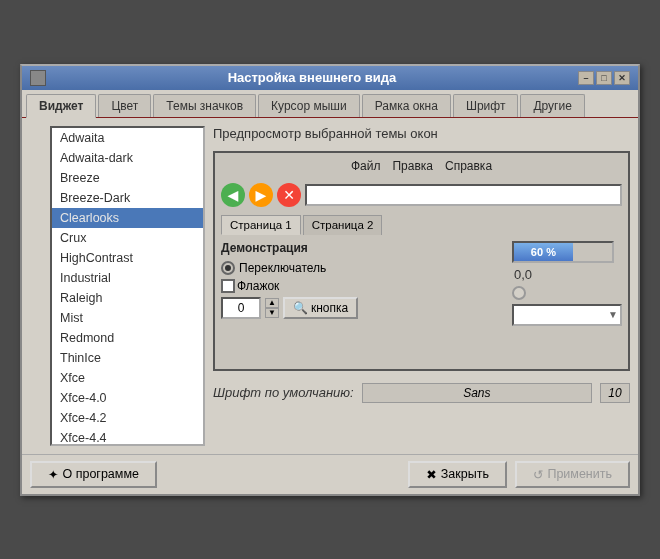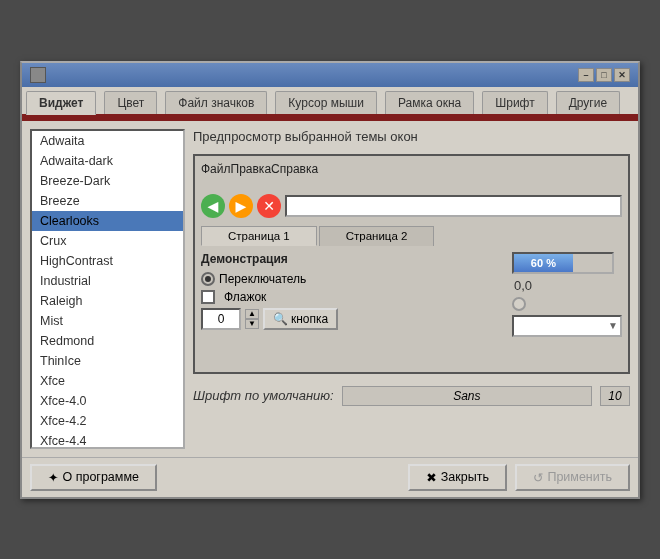--- a/index.html
+++ b/index.html
@@ -54,24 +54,24 @@
       border: 1px solid #888;
       cursor: pointer;
       font-size: 9px;
       display: flex;
       align-items: center;
       justify-content: center;
       color: #333;
     }
     .tabs-bar {
       background: #d4d0c8;
-      border-bottom: 7px solid #7f1d1d;
+      border-bottom: 1px solid #7f1d1d;
       display: flex;
       padding: 4px 4px 0 4px;
-      gap: 8px;
+      gap: 2px;
     }
     .tab {
       padding: 4px 12px;
       background: #c8c4bc;
       border: 1px solid #999;
       border-bottom: none;
       cursor: pointer;
       font-size: 12px;
       color: #333;
       border-radius: 2px 2px 0 0;
@@ -88,57 +88,60 @@
       gap: 8px;
     }
     .theme-list-container {
       width: 155px;
       flex-shrink: 0;
       border: 2px inset #aaa;
       background: white;
       height: 320px;
       overflow: hidden;
       position: relative;
+      margin-left: 20px;
     }
     .theme-list {
       height: 100%;
       overflow-y: auto;
     }
     .theme-item {
       padding: 3px 8px;
       cursor: pointer;
       color: #333;
       font-size: 12.5px;
     }
     .theme-item.selected {
       background: #4a78b8;
-      color: #000000;
+      color: #e5e5e5;
     }
     .right-panel {
       flex: 1;
       display: flex;
       flex-direction: column;
       gap: 8px;
     }
     .preview-label {
       font-size: 13px;
       color: #333;
       margin-bottom: 2px;
     }
     .preview-box {
       border: 2px solid #555;
       background: #c8c4bc;
       padding: 6px;
       min-height: 220px;
     }
     .preview-menubar {
       display: flex;
-      margin-bottom: 18px;
+      gap: 12px;
+      margin-bottom: 10px;
       font-size: 12px;
       color: #222;
+      justify-content: center;
     }
     .preview-menubar span {
       cursor: pointer;
     }
     .preview-toolbar {
       display: flex;
       gap: 4px;
       align-items: center;
       margin-bottom: 8px;
     }
@@ -162,21 +165,21 @@
       border: 2px inset #aaa;
       background: white;
       padding: 2px 4px;
     }
     .preview-tabs {
       display: flex;
       gap: 2px;
       margin-bottom: 6px;
     }
     .preview-tab {
-      padding: 3px 26px;
+      padding: 3px 8px;
       border: 1px solid #999;
       background: #c0bcb4;
       font-size: 11.5px;
       border-bottom: none;
       cursor: pointer;
     }
     .preview-tab.active {
       background: #d4d0c8;
       border-bottom: 1px solid #d4d0c8;
     }
@@ -213,21 +216,21 @@
     .radio-circle.selected::after {
       content: '';
       width: 6px;
       height: 6px;
       border-radius: 50%;
       background: #333;
     }
     .checkbox-option {
       display: flex;
       align-items: center;
-      gap: 9px;
+      gap: 2px;
       margin-bottom: 4px;
       font-size: 12px;
     }
     .checkbox-box {
       width: 14px;
       height: 14px;
       border: 2px solid #666;
       background: white;
     }
     .spinner-row {
@@ -370,45 +373,46 @@
       cursor: default;
     }
   </style>
 </head>
 <body>
 
 <div class="window">
 
   <div class="titlebar">
     <div class="titlebar-icon"></div>
+    <span class="titlebar-title">Настройка внешнего вида</span>
     <div class="titlebar-controls">
       <div class="titlebar-btn">–</div>
       <div class="titlebar-btn">□</div>
       <div class="titlebar-btn">✕</div>
     </div>
   </div>
 
   <div class="tabs-bar">
     <div class="tab active">Виджет</div>
     <div class="tab">Цвет</div>
-    <div class="tab">Файл значков</div>
+    <div class="tab">Темы значков</div>
     <div class="tab">Курсор мыши</div>
     <div class="tab">Рамка окна</div>
     <div class="tab">Шрифт</div>
     <div class="tab">Другие</div>
   </div>
 
   <div class="content">
 
     <div class="theme-list-container">
       <div class="theme-list">
         <div class="theme-item">Adwaita</div>
         <div class="theme-item">Adwaita-dark</div>
+        <div class="theme-item">Breeze</div>
         <div class="theme-item">Breeze-Dark</div>
-        <div class="theme-item">Breeze</div>
         <div class="theme-item selected">Clearlooks</div>
         <div class="theme-item">Crux</div>
         <div class="theme-item">HighContrast</div>
         <div class="theme-item">Industrial</div>
         <div class="theme-item">Raleigh</div>
         <div class="theme-item">Mist</div>
         <div class="theme-item">Redmond</div>
         <div class="theme-item">ThinIce</div>
         <div class="theme-item">Xfce</div>
         <div class="theme-item">Xfce-4.0</div>

